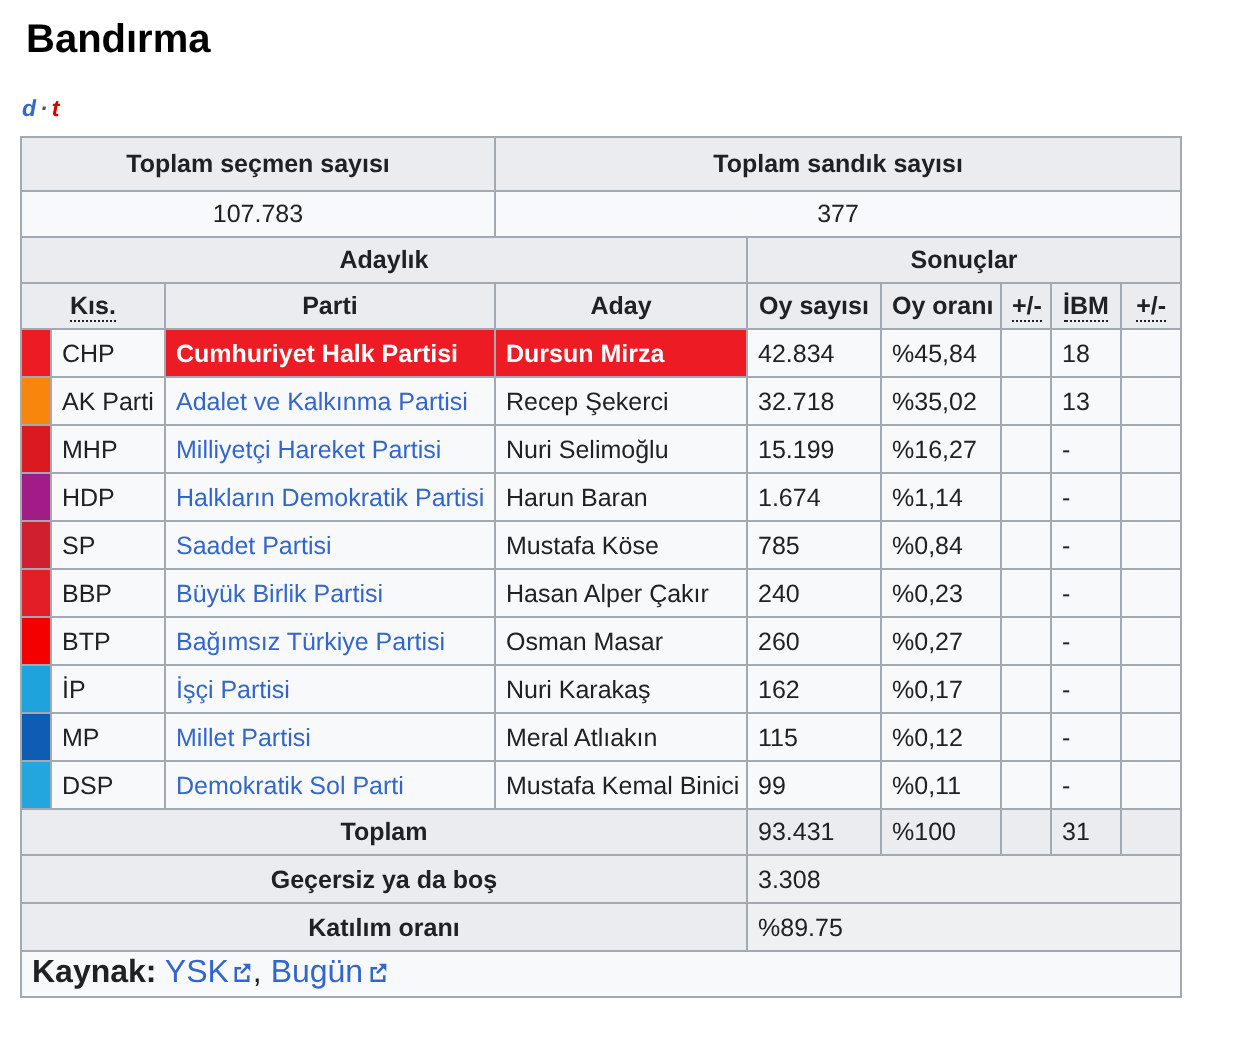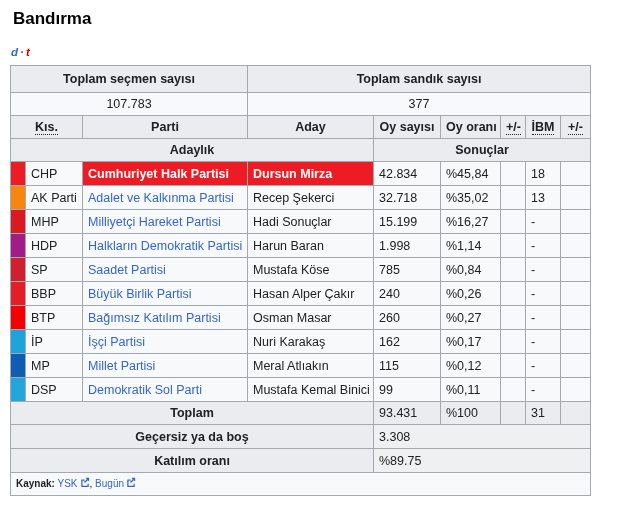--- a/index.html
+++ b/index.html
@@ -2,21 +2,21 @@
 <html style="--link: #3366cc; --redlink: #d40000; --border: #a2a9b1; --header_bg: #eaecf0; --cell_bg: #f8f9fa; --value_bg: #eef0f2;"><head>
 <meta charset="utf-8">
 <style>
   html,body{margin:0;padding:0;background:#fff;}
   body{
     width:620px;height:531px;overflow:hidden;
     font-family:"Liberation Sans","DejaVu Sans",sans-serif;
     color:#202122;
   }
   h1.page-title{
-    font-size:17px;font-weight:bold;color:#000;
+    font-size:20px;font-weight:bold;color:#000;
     margin:9px 0 0 13px;letter-spacing:0;
   }
   .meta-links{
     margin:17px 0 7px 11px;
     font-size:11.5px;font-weight:bold;font-style:italic;
   }
   .meta-links a{text-decoration:none;cursor:pointer;}
   .d-link{color:var(--link);}
   .t-link{color:var(--redlink);}
   .meta-sep{color:#54595d;margin:0 2px;}
@@ -41,21 +41,21 @@
   tr.summary-values td{height:15px;}
   td.swatch{padding:0;}
   .abbr-u{border-bottom:1px dotted #202122;}
   a.wlink{color:var(--link);text-decoration:none;cursor:pointer;}
   .winner-cell{font-weight:bold;}
   .winner-cell a{color:#fff !important;}
   .winner-cell.cand{color:#fff;}
   tr.total-row td{background:var(--header_bg);}
   th.italic-label{}
   td.value-span{background:var(--value_bg);height:17px;}
-  td.source-cell{background:var(--cell_bg);padding:5px 6px;font-size:10px;}
+  td.source-cell{background:var(--cell_bg);padding:5px 6px;font-size:16px;}
   .source-label{font-weight:bold;}
   .ext-icon{display:inline-block;vertical-align:baseline;margin-left:2px;}
   tr.data-row td{height:17px;}
 </style>
 </head>
 <body>
 
 <h1 class="page-title">Bandırma</h1>
 
 <div class="meta-links">
@@ -79,35 +79,35 @@
       <tr>
     <th colspan="3" style="height:20px">Toplam seçmen sayısı</th>
     <th colspan="6">Toplam sandık sayısı</th>
   </tr>
   <tr class="summary-values">
     <td colspan="3" class="center">107.783</td>
     <td colspan="6" class="center">377</td>
   </tr>
 
   <tr>
+    <th colspan="4">Adaylık</th>
+    <th colspan="5">Sonuçlar</th>
+  </tr>
+
+  <tr>
     <th colspan="2"><span class="abbr-u">Kıs.</span></th>
     <th>Parti</th>
     <th>Aday</th>
     <th>Oy sayısı</th>
     <th>Oy oranı</th>
     <th><span class="abbr-u">+/-</span></th>
     <th><span class="abbr-u">İBM</span></th>
     <th><span class="abbr-u">+/-</span></th>
   </tr>
 
-  <tr>
-    <th colspan="4">Adaylık</th>
-    <th colspan="5">Sonuçlar</th>
-  </tr>
-
   <tr class="data-row">
     <td class="swatch" style="background-color: rgb(237, 28, 36);"></td>
     <td>CHP</td>
     <td class="winner-cell" style="background-color: rgb(237, 28, 36);"><a class="wlink">Cumhuriyet Halk Partisi</a></td>
     <td class="winner-cell cand" style="background-color: rgb(237, 28, 36);"><span>Dursun Mirza</span></td>
     <td>42.834</td>
     <td>%45,84</td>
     <td></td>
     <td>18</td>
     <td></td>
@@ -122,34 +122,34 @@
     <td>%35,02</td>
     <td></td>
     <td>13</td>
     <td></td>
   </tr>
 
   <tr class="data-row">
     <td class="swatch" style="background-color: rgb(218, 25, 33);"></td>
     <td>MHP</td>
     <td><a class="wlink">Milliyetçi Hareket Partisi</a></td>
-    <td>Hadi Sonuçlar</td>
+    <td>Nuri Selimoğlu</td>
     <td>15.199</td>
     <td>%16,27</td>
     <td></td>
     <td>-</td>
     <td></td>
   </tr>
 
   <tr class="data-row">
     <td class="swatch" style="background-color: rgb(161, 28, 134);"></td>
     <td>HDP</td>
     <td><a class="wlink">Halkların Demokratik Partisi</a></td>
     <td>Harun Baran</td>
-    <td>1.998</td>
+    <td>1.674</td>
     <td>%1,14</td>
     <td></td>
     <td>-</td>
     <td></td>
   </tr>
 
   <tr class="data-row">
     <td class="swatch" style="background-color: rgb(208, 32, 48);"></td>
     <td>SP</td>
     <td><a class="wlink">Saadet Partisi</a></td>
@@ -160,30 +160,30 @@
     <td>-</td>
     <td></td>
   </tr>
 
   <tr class="data-row">
     <td class="swatch" style="background-color: rgb(228, 30, 38);"></td>
     <td>BBP</td>
     <td><a class="wlink">Büyük Birlik Partisi</a></td>
     <td>Hasan Alper Çakır</td>
     <td>240</td>
-    <td>%0,26</td>
+    <td>%0,23</td>
     <td></td>
     <td>-</td>
     <td></td>
   </tr>
 
   <tr class="data-row">
     <td class="swatch" style="background-color: rgb(244, 0, 0);"></td>
     <td>BTP</td>
-    <td><a class="wlink">Bağımsız Katılım Partisi</a></td>
+    <td><a class="wlink">Bağımsız Türkiye Partisi</a></td>
     <td>Osman Masar</td>
     <td>260</td>
     <td>%0,27</td>
     <td></td>
     <td>-</td>
     <td></td>
   </tr>
 
   <tr class="data-row">
     <td class="swatch" style="background-color: rgb(31, 163, 220);"></td>

